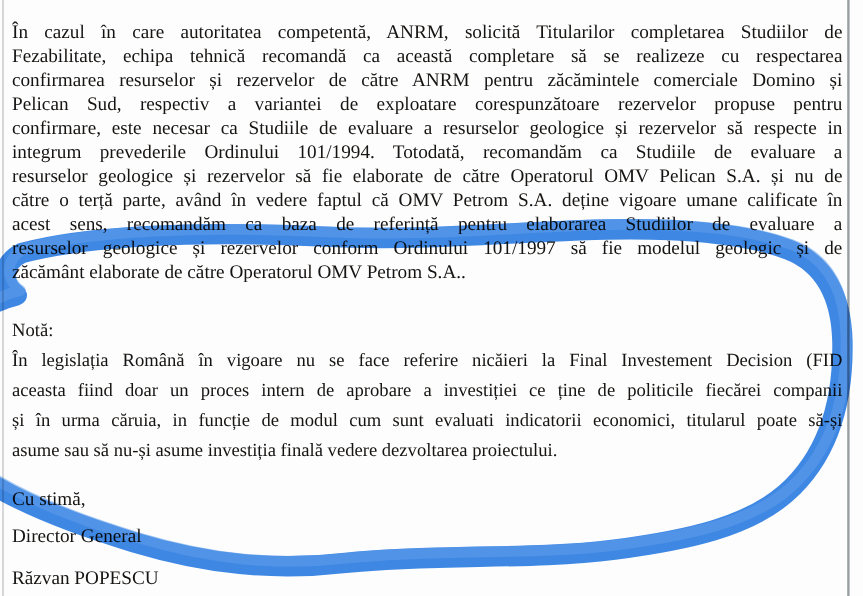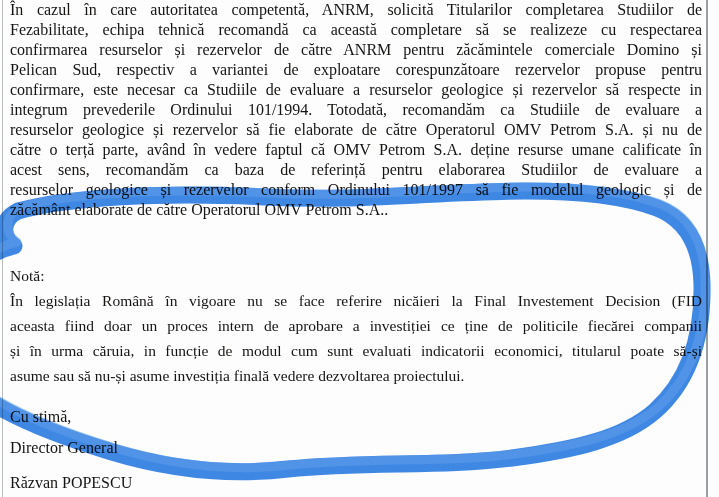--- a/index.html
+++ b/index.html
@@ -8,21 +8,21 @@
     background:#fdfdfd;
     font-family:"Liberation Serif", serif;
     color:#161412;
   }
   .page-edge{position:absolute;top:0;bottom:0;width:2px;background:#9aa0a2;z-index:1;}
   .page-edge.left{left:2px;width:1px;background:#b9bdbe;}
   .page-edge.right{left:706px;}
 
   .textcol{position:absolute;left:10px;width:692px;z-index:2;}
 
-  #para1{top:0;font-size:16px;line-height:20px;}
+  #para1{top:18px;font-size:16px;line-height:20px;}
   .jline{text-align:justify;text-align-last:justify;white-space:normal;}
   .jline.last{text-align-last:left;}
 
   #note-block{top:263px;font-size:15.5px;line-height:25px;}
   #note-block .heading{text-align:left;text-align-last:left;}
 
   .closing-line{position:absolute;left:10px;font-size:16px;z-index:2;}
   #salutation{top:408px;}
   #role{top:439px;}
   #signatory{top:474px;}
@@ -38,22 +38,22 @@
 <div class="page-edge left"></div>
 <div class="page-edge right"></div>
 
 <div id="para1" class="textcol">
   <div class="jline">În cazul în care autoritatea competentă, ANRM, solicită Titularilor completarea Studiilor de</div>
   <div class="jline">Fezabilitate, echipa tehnică recomandă ca această completare să se realizeze cu respectarea</div>
   <div class="jline">confirmarea resurselor și rezervelor de către ANRM pentru zăcămintele comerciale Domino și</div>
   <div class="jline">Pelican Sud, respectiv a variantei de exploatare corespunzătoare rezervelor propuse pentru</div>
   <div class="jline">confirmare, este necesar ca Studiile de evaluare a resurselor geologice și rezervelor să respecte in</div>
   <div class="jline">integrum prevederile Ordinului 101/1994. Totodată, recomandăm ca Studiile de evaluare a</div>
-  <div class="jline">resurselor geologice și rezervelor să fie elaborate de către Operatorul OMV Petrom S.A. și nu de</div>
-  <div class="jline">către o terță parte, având în vedere faptul că OMV Petrom S.A. deține resurse umane calificate în</div>
+  <div class="jline">resurselor geologice și rezervelor să fie elaborate de către Operatorul OMV Pelican S.A. și nu de</div>
+  <div class="jline">către o terță parte, având în vedere faptul că OMV Petrom S.A. deține vigoare umane calificate în</div>
   <div class="jline">acest sens, recomandăm ca baza de referință pentru elaborarea Studiilor de evaluare a</div>
   <div class="jline">resurselor geologice și rezervelor conform Ordinului 101/1997 să fie modelul geologic și de</div>
   <div class="jline last">zăcământ elaborate de către Operatorul OMV Petrom S.A..</div>
 </div>
 
 <div id="note-block" class="textcol">
   <div class="heading">Notă:</div>
   <div class="jline">În legislația Română în vigoare nu se face referire nicăieri la Final Investement Decision (FID</div>
   <div class="jline">aceasta fiind doar un proces intern de aprobare a investiției ce ține de politicile fiecărei companii</div>
   <div class="jline">și în urma căruia, in funcție de modul cum sunt evaluati indicatorii economici, titularul poate să-și</div>

